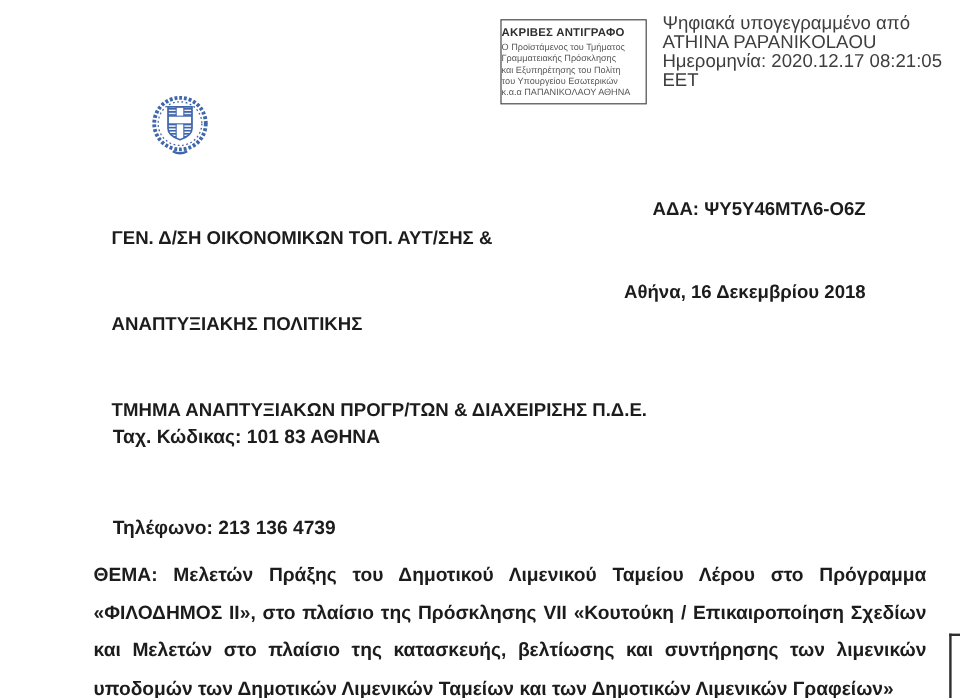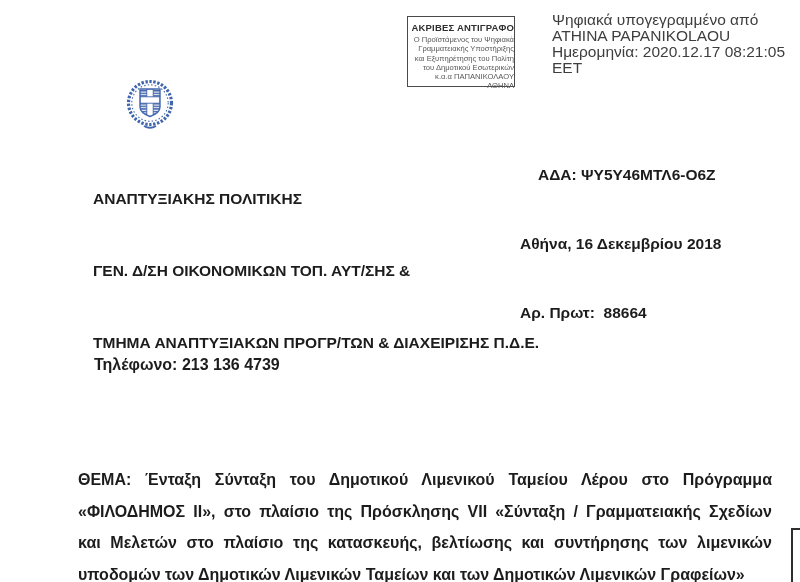--- a/index.html
+++ b/index.html
@@ -9,25 +9,25 @@
     height: 582px;
     background: #ffffff;
     overflow: hidden;
     font-family: "Liberation Sans", sans-serif;
     color: #1c1c1c;
   }
 
   
   .stamp {
     position: absolute;
-    left: 407px; top: 16px;
-    width: 108px; height: 71px;
+    left: 417px; top: 16px;
+    width: 122px; height: 71px;
     border: 1.5px solid #4a4a4a;
     box-sizing: border-box;
-    text-align: right;
+    text-align: left;
     padding-top: 5px;
   }
   .stamp-title {
     font-weight: bold;
     font-size: 9.5px;
     color: #2f2f2f;
     letter-spacing: 0.2px;
     margin-bottom: 2px;
   }
   .stamp-line {
@@ -61,21 +61,21 @@
 
   
   .ref {
     position: absolute;
     left: 520px; top: 117px;
     font-weight: bold;
     font-size: 15.5px;
     line-height: 23px;
     white-space: pre;
   }
-  .ref .ada { padding-left: 18px; }
+  .ref .ada { padding-left: 18px; text-align: right; }
 
   
   .contact {
     position: absolute;
     left: 94px; top: 301px;
     font-weight: bold;
     font-size: 16px;
     line-height: 25.4px;
     white-space: pre;
   }
@@ -102,24 +102,24 @@
     box-sizing: border-box;
   }
 </style>
 </head>
 <body>
 
 <div class="page">
 
   <div class="stamp">
     <div class="stamp-title">ΑΚΡΙΒΕΣ ΑΝΤΙΓΡΑΦΟ</div>
-    <div class="stamp-line">Ο Προϊστάμενος του Ψηφιακά</div>
-    <div class="stamp-line">Γραμματειακής Υποστήριξης</div>
+    <div class="stamp-line">Ο Προϊστάμενος του Τμήματος</div>
+    <div class="stamp-line">Γραμματειακής Πρόσκλησης</div>
     <div class="stamp-line">και Εξυπηρέτησης του Πολίτη</div>
-    <div class="stamp-line">του Δημοτικού Εσωτερικών</div>
+    <div class="stamp-line">του Υπουργείου Εσωτερικών</div>
     <div class="stamp-line">κ.α.α ΠΑΠΑΝΙΚΟΛΑΟΥ ΑΘΗΝΑ</div>
   </div>
 
   <div class="sig">
     <div>Ψηφιακά υπογεγραμμένο από</div>
     <div>ATHINA PAPANIKOLAOU</div>
     <div>Ημερομηνία: 2020.12.17 08:21:05</div>
     <div>EET</div>
   </div>
 
@@ -138,39 +138,39 @@
     <g clip-path="url(#shieldClip)">
       <rect x="14" y="12" width="20" height="28" fill="url(#stripes)"></rect>
       <rect x="20.8" y="12" width="6.4" height="28" fill="#ffffff" stroke="#4066ab" stroke-width="0.9"></rect>
       <rect x="14" y="19.8" width="20" height="6.4" fill="#ffffff" stroke="#4066ab" stroke-width="0.9"></rect>
     </g>
     <path d="M14,12 H34 V30 Q34,36 24,39.5 Q14,36 14,30 Z" fill="none" stroke="#4066ab" stroke-width="1.4"></path>
     <path d="M18,49 q6,3.4 12,0" fill="none" stroke="#4066ab" stroke-width="2"></path>
   </svg>
 
   <div class="org">
+    <div>ΓΕΝ. Δ/ΣΗ ΟΙΚΟΝΟΜΙΚΩΝ ΤΟΠ. ΑΥΤ/ΣΗΣ &amp;</div>
     <div>ΑΝΑΠΤΥΞΙΑΚΗΣ ΠΟΛΙΤΙΚΗΣ</div>
-    <div>ΓΕΝ. Δ/ΣΗ ΟΙΚΟΝΟΜΙΚΩΝ ΤΟΠ. ΑΥΤ/ΣΗΣ &amp;</div>
     <div>ΤΜΗΜΑ ΑΝΑΠΤΥΞΙΑΚΩΝ ΠΡΟΓΡ/ΤΩΝ &amp; ΔΙΑΧΕΙΡΙΣΗΣ Π.Δ.Ε.</div>
   </div>
 
   <div class="ref">
     <div class="ada">ΑΔΑ: ΨΥ5Υ46ΜΤΛ6-Ο6Ζ</div>
     <div>Αθήνα, 16 Δεκεμβρίου 2018</div>
-    <div>Αρ. Πρωτ:  88664</div>
   </div>
 
   <div class="contact">
+    <div>Ταχ. Κώδικας: 101 83 ΑΘΗΝΑ</div>
     <div>Τηλέφωνο: 213 136 4739</div>
     
     
   </div>
 
   <div class="subject">
-    <div class="subject-line">ΘΕΜΑ: Ένταξη Σύνταξη του Δημοτικού Λιμενικού Ταμείου Λέρου στο Πρόγραμμα</div>
-    <div class="subject-line">«ΦΙΛΟΔΗΜΟΣ ΙΙ», στο πλαίσιο της Πρόσκλησης VII «Σύνταξη / Γραμματειακής Σχεδίων</div>
+    <div class="subject-line">ΘΕΜΑ: Μελετών Πράξης του Δημοτικού Λιμενικού Ταμείου Λέρου στο Πρόγραμμα</div>
+    <div class="subject-line">«ΦΙΛΟΔΗΜΟΣ ΙΙ», στο πλαίσιο της Πρόσκλησης VII «Κουτούκη / Επικαιροποίηση Σχεδίων</div>
     <div class="subject-line">και Μελετών στο πλαίσιο της κατασκευής, βελτίωσης και συντήρησης των λιμενικών</div>
     <div class="subject-line last">υποδομών των Δημοτικών Λιμενικών Ταμείων και των Δημοτικών Λιμενικών Γραφείων»</div>
   </div>
 
   <div class="corner-frame"></div>
 
 </div>
 
 </body></html>

